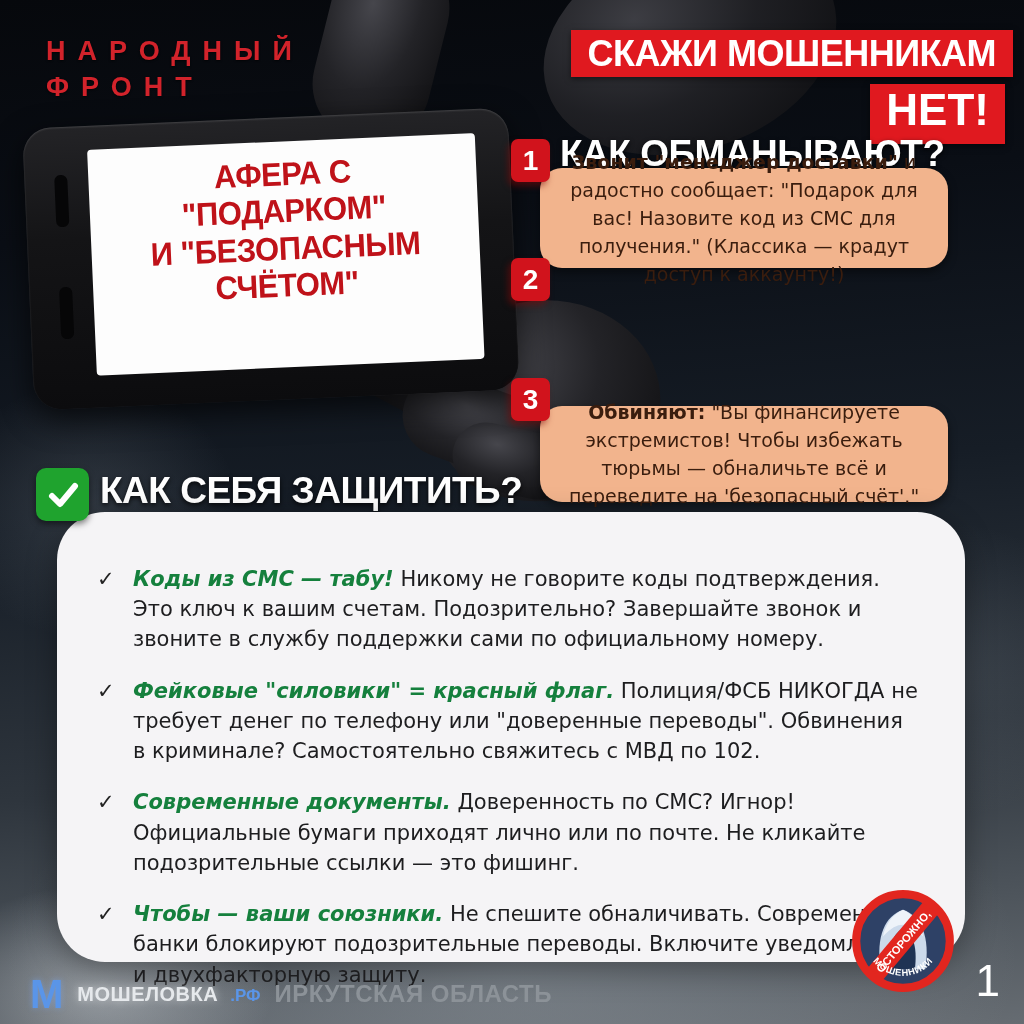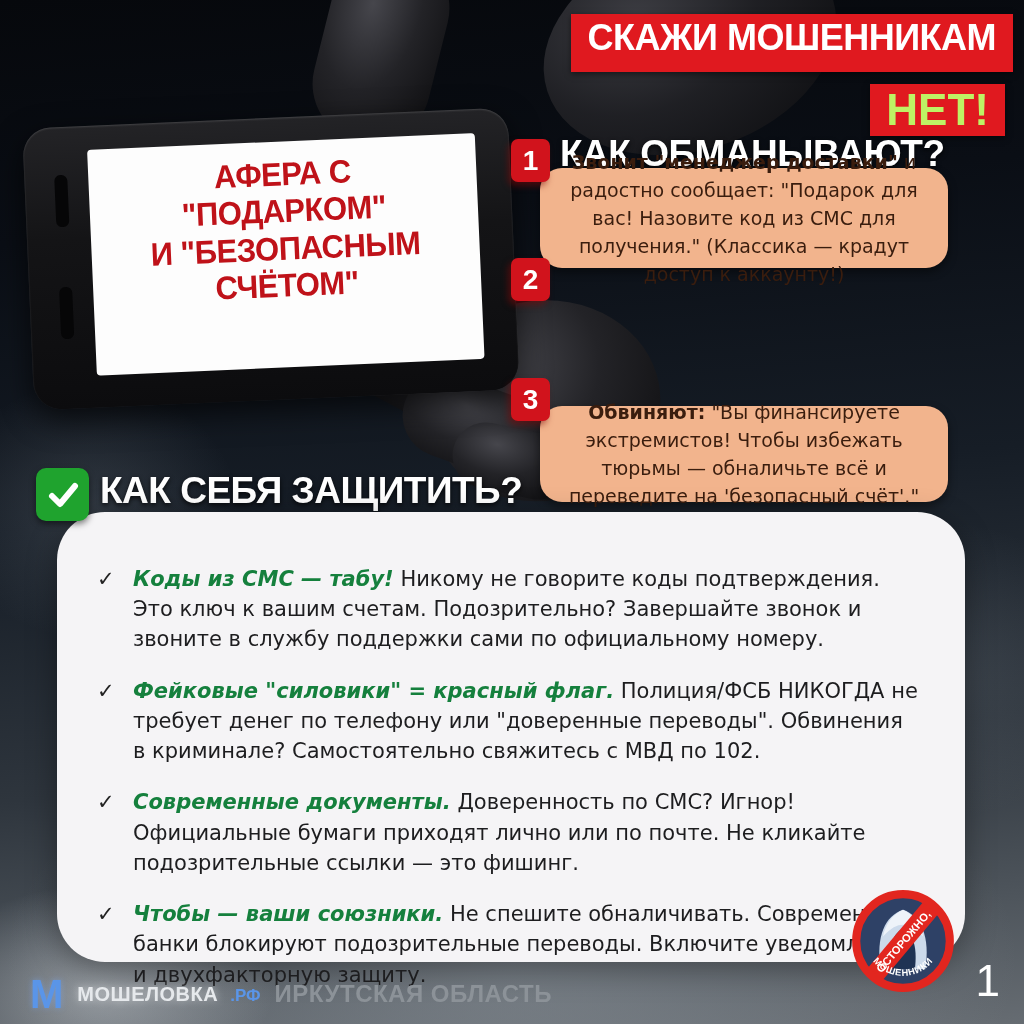--- a/index.html
+++ b/index.html
@@ -5,25 +5,25 @@
   html,body{margin:0;padding:0;background:#222;}
   .poster{position:relative;width:1024px;height:1024px;overflow:hidden;
     font-family:"Liberation Sans",sans-serif;
     background:linear-gradient(175deg,#06080c 0%,#0a0e15 22%,#161d26 48%,#2e353d 72%,#4d545b 88%,#666c72 100%);}
   .fog{position:absolute;pointer-events:none;}
   
   .brand{position:absolute;left:46px;top:34px;color:#d2232b;font-weight:800;
     font-size:27px;line-height:1.32;letter-spacing:12px;white-space:pre-line;
     text-shadow:0 1px 2px rgba(0,0,0,.6);}
   
-  .banner1{position:absolute;right:11px;top:14px;background:#e0191f;color:#fff;
-    font-weight:800;font-size:36px;line-height:47px;height:58px;padding:0 17px;
+  .banner1{position:absolute;right:11px;top:30px;background:#e0191f;color:#fff;
+    font-weight:800;font-size:36px;line-height:47px;height:47px;padding:0 17px;
     letter-spacing:-.5px;box-shadow:0 2px 6px rgba(0,0,0,.5);}
-  .banner2{position:absolute;right:19px;top:84px;background:#e0191f;color:#bef264;
-    font-weight:800;font-size:44px;line-height:52px;height:52px;padding:0 16px;
+  .banner2{position:absolute;right:19px;top:84px;background:#e0191f;color:#ffffff;
+    font-weight:800;font-size:44px;line-height:52px;height:60px;padding:0 16px;
     letter-spacing:0;box-shadow:0 2px 6px rgba(0,0,0,.5);}
   
   .glove{position:absolute;background:radial-gradient(ellipse at 35% 30%,#46464c 0%,#232327 45%,#0c0c0e 100%);}
   .phone-wrap{position:absolute;left:28px;top:118px;width:486px;height:282px;transform:rotate(-2.5deg);}
   .phone-body{position:absolute;inset:0;background:linear-gradient(180deg,#232326 0%,#141416 40%,#0c0c0e 100%);
     border-radius:28px;box-shadow:0 10px 30px rgba(0,0,0,.65), inset 0 1px 2px rgba(255,255,255,.15);}
   .phone-slot{position:absolute;left:30px;width:13px;height:52px;background:#060607;border-radius:6px;}
   .phone-screen{position:absolute;left:64px;top:24px;width:388px;height:226px;background:#fdfdfd;
     border-radius:4px;display:flex;align-items:flex-start;justify-content:center;}
   .screen-text{margin-top:18px;color:#bf1219;font-weight:800;font-size:31px;line-height:1.14;
@@ -85,20 +85,22 @@
       <div class="phone-slot" style="top:160px;"></div>
       <div class="phone-screen">
         <div class="screen-text">АФЕРА С
 "ПОДАРКОМ"
 И "БЕЗОПАСНЫМ
 СЧЁТОМ"</div>
       </div>
     </div>
   </div>
 
+  <div class="brand">НАРОДНЫЙ
+ФРОНТ</div>
 
   <div class="banner1">СКАЖИ МОШЕННИКАМ</div>
   <div class="banner2">НЕТ!</div>
 
   <div class="num-sq" style="top:139px;">
       <span>1</span>
     </div>
   <div class="sec-title" style="left:560px;top:133px;font-size:37px;text-align:center;">КАК ОБМАНЫВАЮТ?</div>
 
   <div class="card" style="top:168px;height:100px;">

